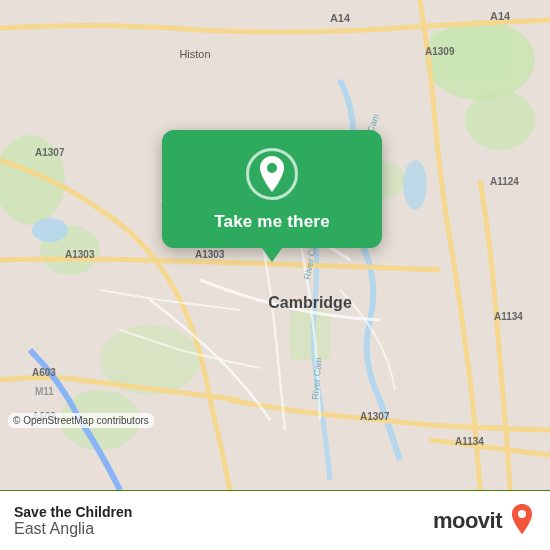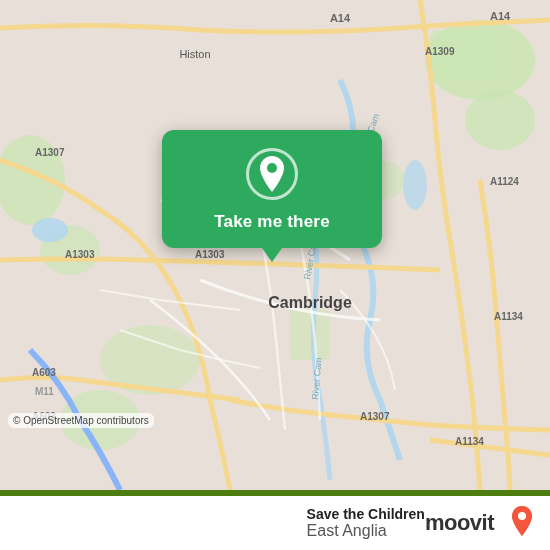--- a/index.html
+++ b/index.html
@@ -76,23 +76,23 @@
       border-top: 14px solid #2eaa5e;
     }
 
     
     #bottom-bar {
       width: 550px;
       height: 60px;
       background: #fff;
       display: flex;
       align-items: center;
-      justify-content: flex-end;
+      justify-content: space-between;
       padding: 0 14px;
-      border-top: 6px solid #4d7c0f;
+      border-top: 1px solid #4d7c0f;
       position: relative;
       z-index: 20;
     }
 
     #bottom-info {
       display: flex;
       flex-direction: column;
     }
 
     #location-name {
@@ -102,21 +102,21 @@
     }
 
     #location-region {
       font-size: 16px;
       color: #555;
     }
 
     #moovit-logo {
       display: flex;
       align-items: center;
-      gap: 12px;
+      gap: 4px;
     }
 
     #moovit-text {
       font-size: 22px;
       font-weight: 800;
       color: #333;
       letter-spacing: -0.5px;
     }
 
     #moovit-pin {

